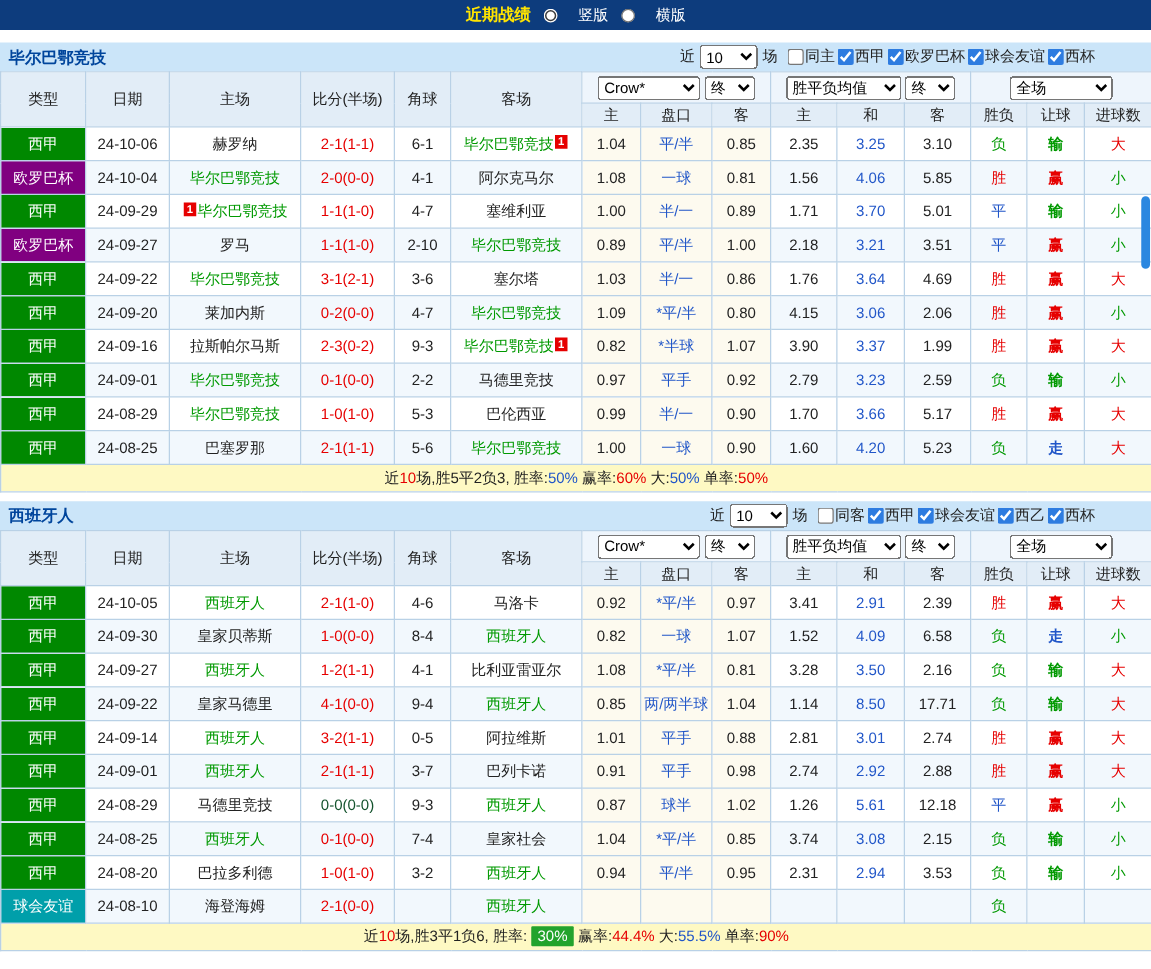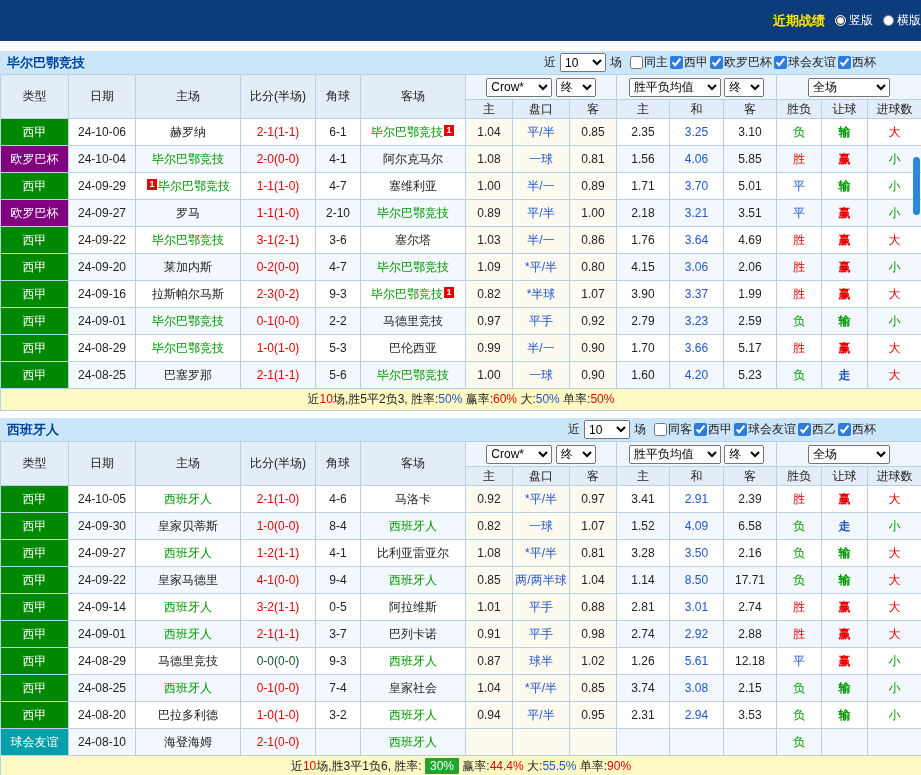--- a/index.html
+++ b/index.html
@@ -1,38 +1,38 @@
 <!DOCTYPE html>
 <html style="--topbar: #0d3c7d; --section_bg: #cbe5f9; --accent: #2e7ce0; --red: #e60000; --green: #009900; --blue: #2156c8; --liga: #008800; --uefa: #800080; --friendly: #009faa; --sum_badge: #22a32c; --thumb: #2b87e0;"><head>
 <meta charset="utf-8">
 <style>
 *{box-sizing:border-box;margin:0;padding:0}
 html,body{background:#fff}
 body{width:921px;height:775px;position:relative;overflow:hidden;font-family:"Liberation Sans","DejaVu Sans",sans-serif;font-size:12px;color:#222}
-.topbar{height:41px;background:var(--topbar,#0d3c7d);display:flex;align-items:center;justify-content:flex-end;gap:10px}
+.topbar{height:24px;background:var(--topbar,#0d3c7d);display:flex;align-items:center;justify-content:center;gap:10px}
 .topbar .title{color:#ffe400;font-weight:bold;font-size:13px}
-.topbar label{display:inline-flex;align-items:center;gap:3px;color:#fff;cursor:pointer}
+.topbar label{display:inline-flex;align-items:center;gap:17px;color:#fff;cursor:pointer}
 .topbar input[type=radio]{width:11px;height:11px;accent-color:#fff;margin:0}
 .section{margin-top:10px}
 .section.second{margin-top:7px}
 .sec-header{height:23px;background:var(--section_bg,#cbe5f9);display:flex;align-items:center;justify-content:space-between;padding:0 7px 0 7px}
 .team-title{font-weight:bold;font-size:13px;color:#00459c}
 .sec-controls{display:flex;align-items:center;gap:4px;padding-right:38px}
 .sec-controls select{font-size:12px;height:19px}
 .near-select{width:46px}
 .filters{display:inline-flex;align-items:center;gap:2px;margin-left:4px}
 .filters label{display:inline-flex;align-items:center;cursor:pointer;gap:1px}
 .filters input{width:13px;height:13px;accent-color:var(--accent,#2e7ce0);margin:0}
 table.grid{width:921px;border-collapse:collapse;table-layout:fixed}
 .grid th,.grid td{border:1px solid #b9d1e6;text-align:center;overflow:hidden;white-space:nowrap}
 .grid thead th{background:#e2edf7;font-weight:normal;color:#222;height:25px}
 .grid thead tr.subhead th{height:19px}
 .grid thead th.ctrl{background:#eef5fc}
 .grid thead select{font-size:12px;height:19px;max-width:100%}
-.sel-odds{width:66px}.sel-period{width:40px}.sel-wdl{width:92px}.sel-scope{width:82px}
+.sel-odds{width:82px}.sel-period{width:40px}.sel-wdl{width:92px}.sel-scope{width:82px}
 .grid tbody tr{height:27px}
 .grid tbody tr:nth-child(even){background:#f2f8fd}
 td.lg{color:#fff}
 td.lg-liga{background:var(--liga,#008800)}
 td.lg-uefa{background:var(--uefa,#800080)}
 td.lg-friendly{background:var(--friendly,#009faa)}
 .score{color:var(--red,#e60000)}
 .score.dark{color:#14532d}
 .team-hl{color:var(--green,#009900)}
 td span{cursor:default}

